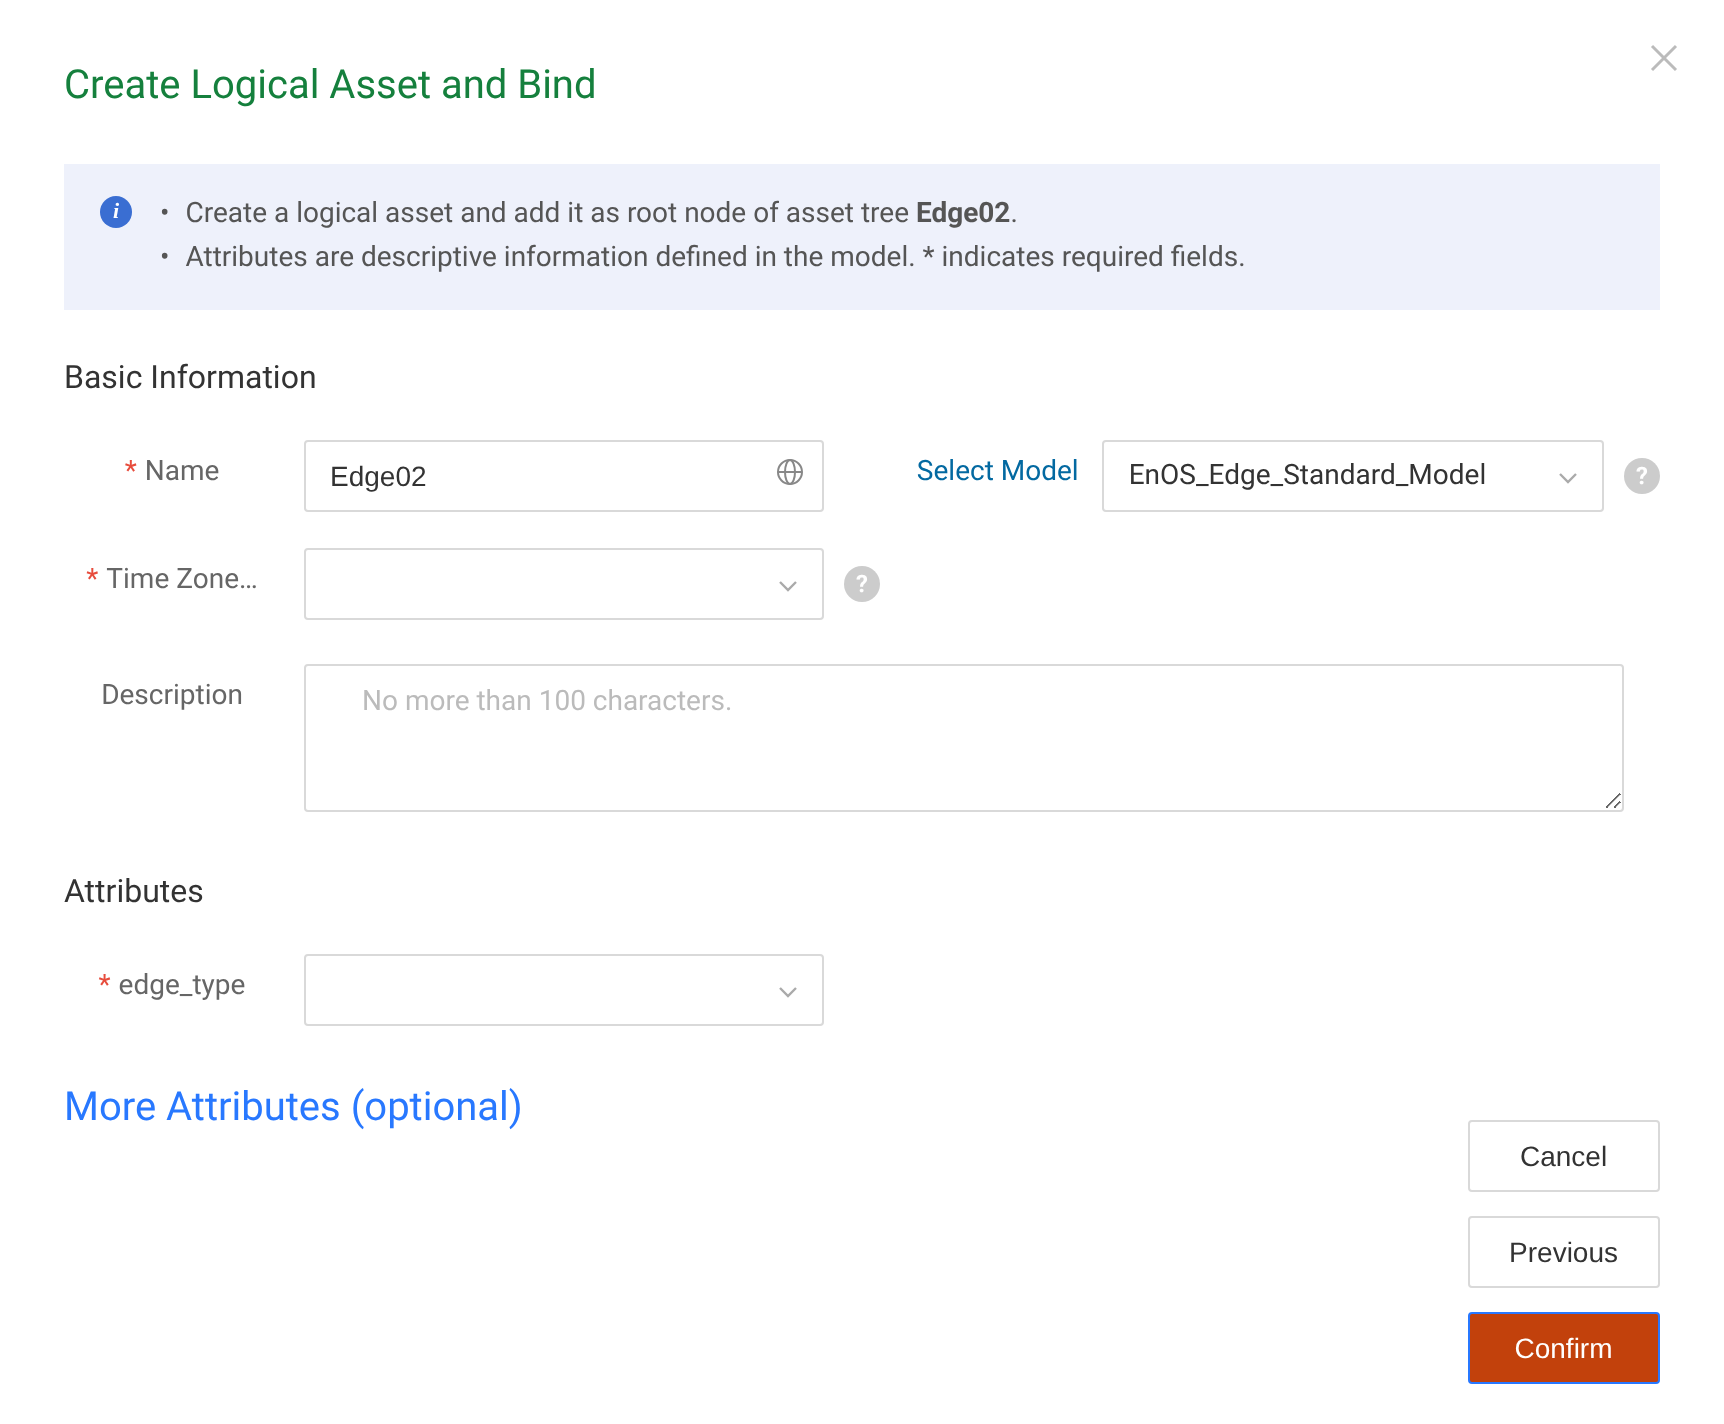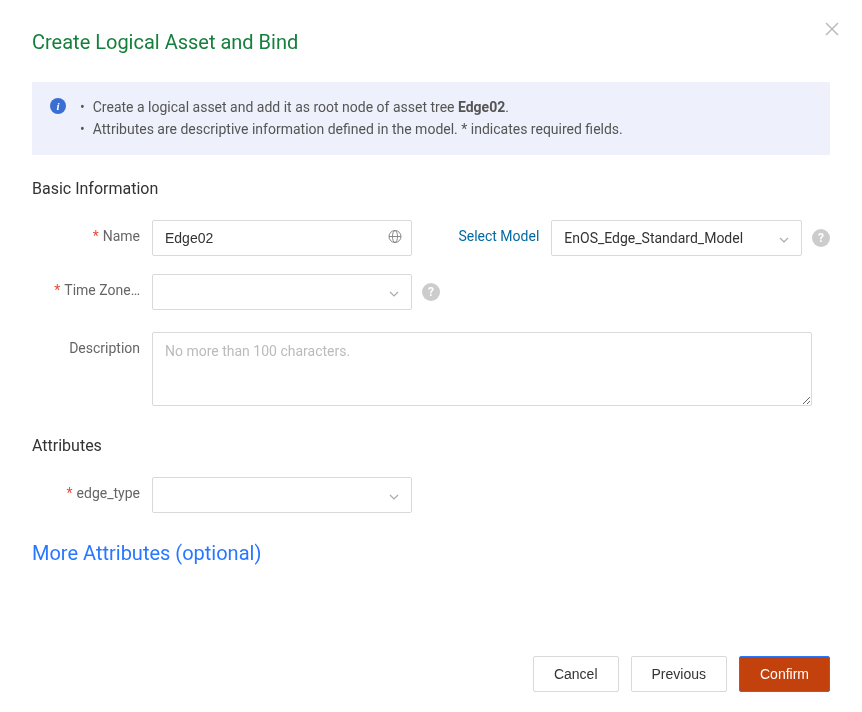--- a/index.html
+++ b/index.html
@@ -73,21 +73,21 @@
       margin-bottom: 22px;
       margin-top: 6px;
     }
     .form-row {
       display: flex;
       align-items: flex-start;
       margin-bottom: 18px;
     }
     .form-label {
       width: 120px;
-      text-align: right;
+      text-align: center;
       color: #666;
       font-size: 14px;
       padding-top: 8px;
       padding-right: 12px;
       flex-shrink: 0;
       white-space: nowrap;
       overflow: hidden;
       text-overflow: ellipsis;
     }
     .form-label .required {
@@ -176,21 +176,21 @@
       border-radius: 2px;
       margin-right: 8px;
       cursor: pointer;
       background: #fff;
     }
     .textarea {
       width: 660px;
       height: 74px;
       border: 1px solid #d9d9d9;
       border-radius: 2px;
-      padding: 10px 12px;
+      padding: 10px 28px;
       font-size: 14px;
       font-family: inherit;
       resize: both;
       color: #333;
     }
     .textarea::placeholder {
       color: #bbb;
     }
     .more-attrs {
       color: #2878ff;
@@ -198,20 +198,21 @@
       cursor: pointer;
       margin-top: 10px;
       display: inline-block;
     }
     .footer {
       position: absolute;
       bottom: 20px;
       right: 32px;
       display: flex;
       gap: 12px;
+      flex-direction: column;
     }
     .btn {
       height: 36px;
       padding: 0 20px;
       border: 1px solid #d9d9d9;
       border-radius: 2px;
       background: #fff;
       font-size: 14px;
       color: #333;
       cursor: pointer;

